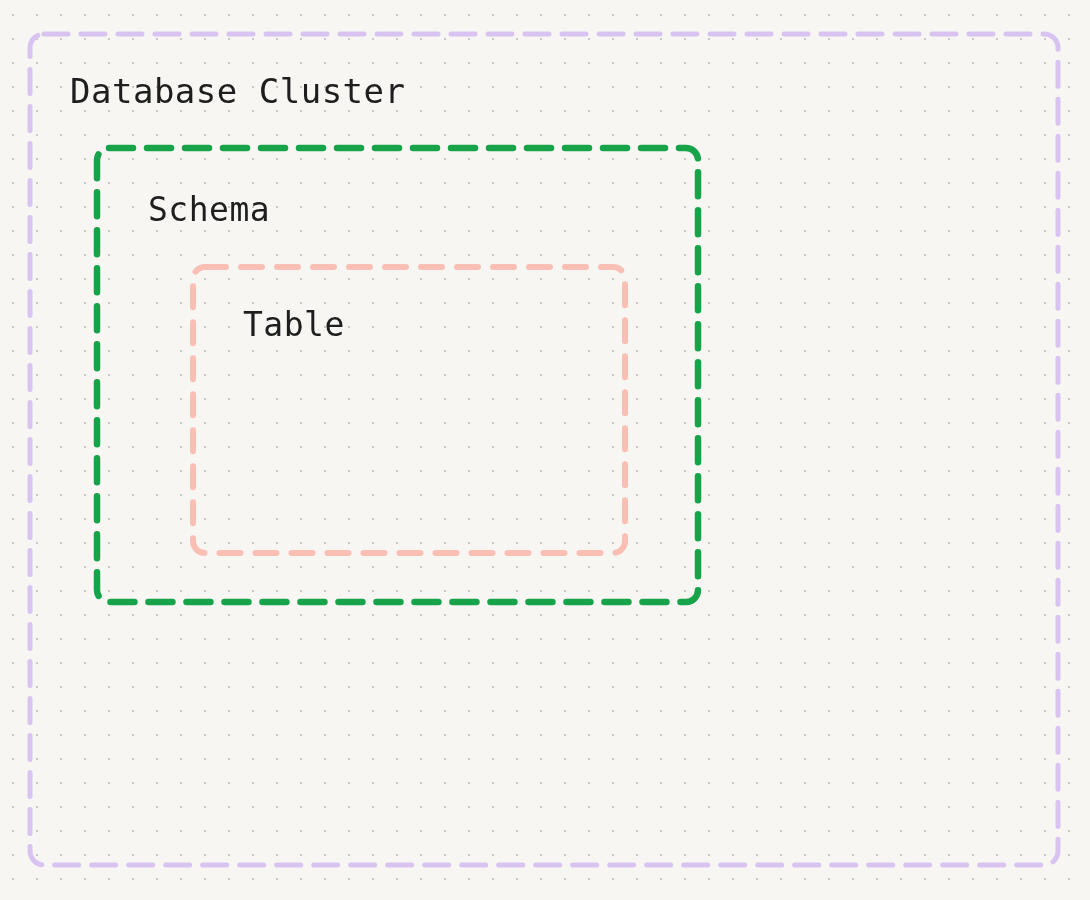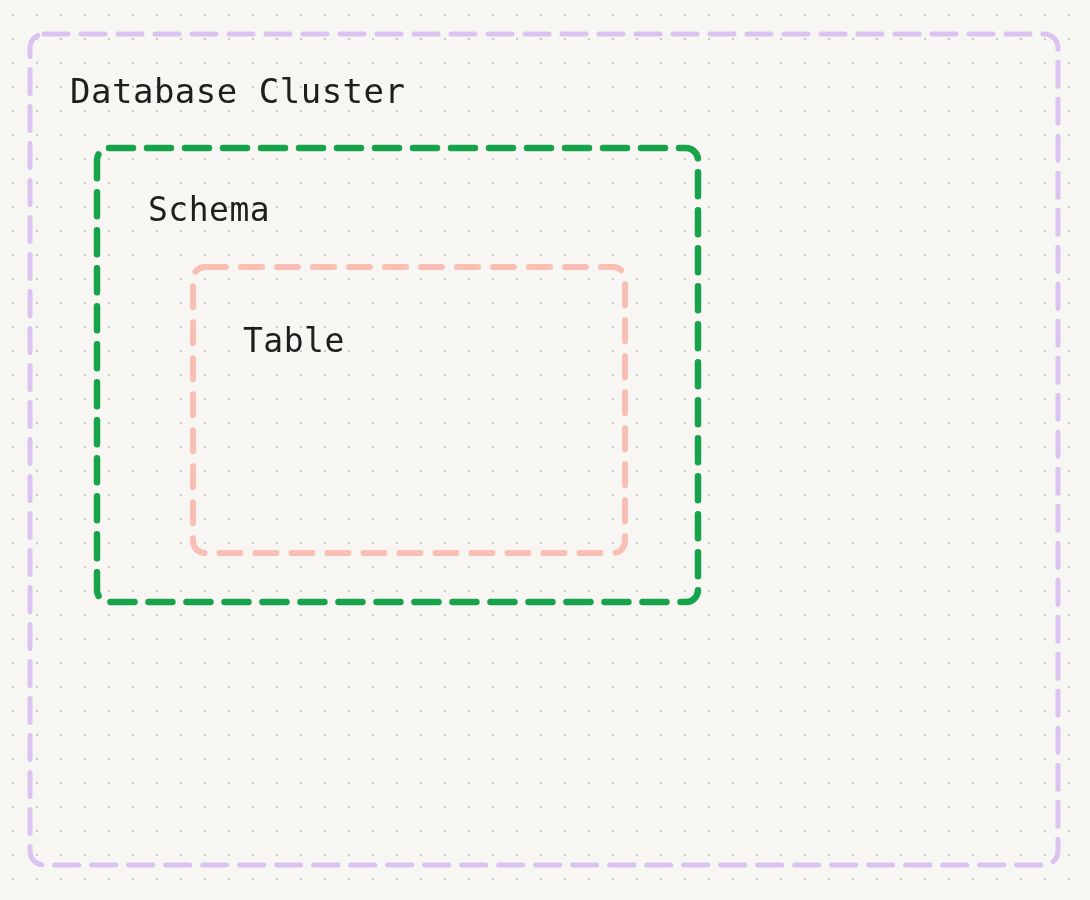--- a/index.html
+++ b/index.html
@@ -38,21 +38,21 @@
     top: 74px;
     font-size: 34px;
   }
   #lbl-schema {
     left: 148px;
     top: 193px;
     font-size: 33px;
   }
   #lbl-table {
     left: 243px;
-    top: 324px;
+    top: 308px;
     font-size: 33px;
   }
 </style>
 </head>
 <body>
 
 <div id="canvas">
 
   <svg id="borders" width="1090" height="900" viewBox="0 0 1090 900" xmlns="http://www.w3.org/2000/svg" aria-hidden="true">
     <rect x="30" y="34" width="1028" height="831" rx="14" ry="14" fill="none" stroke="#d9c3f0" stroke-width="5" stroke-linecap="round" stroke-linejoin="round" stroke-dasharray="24 13"></rect>

